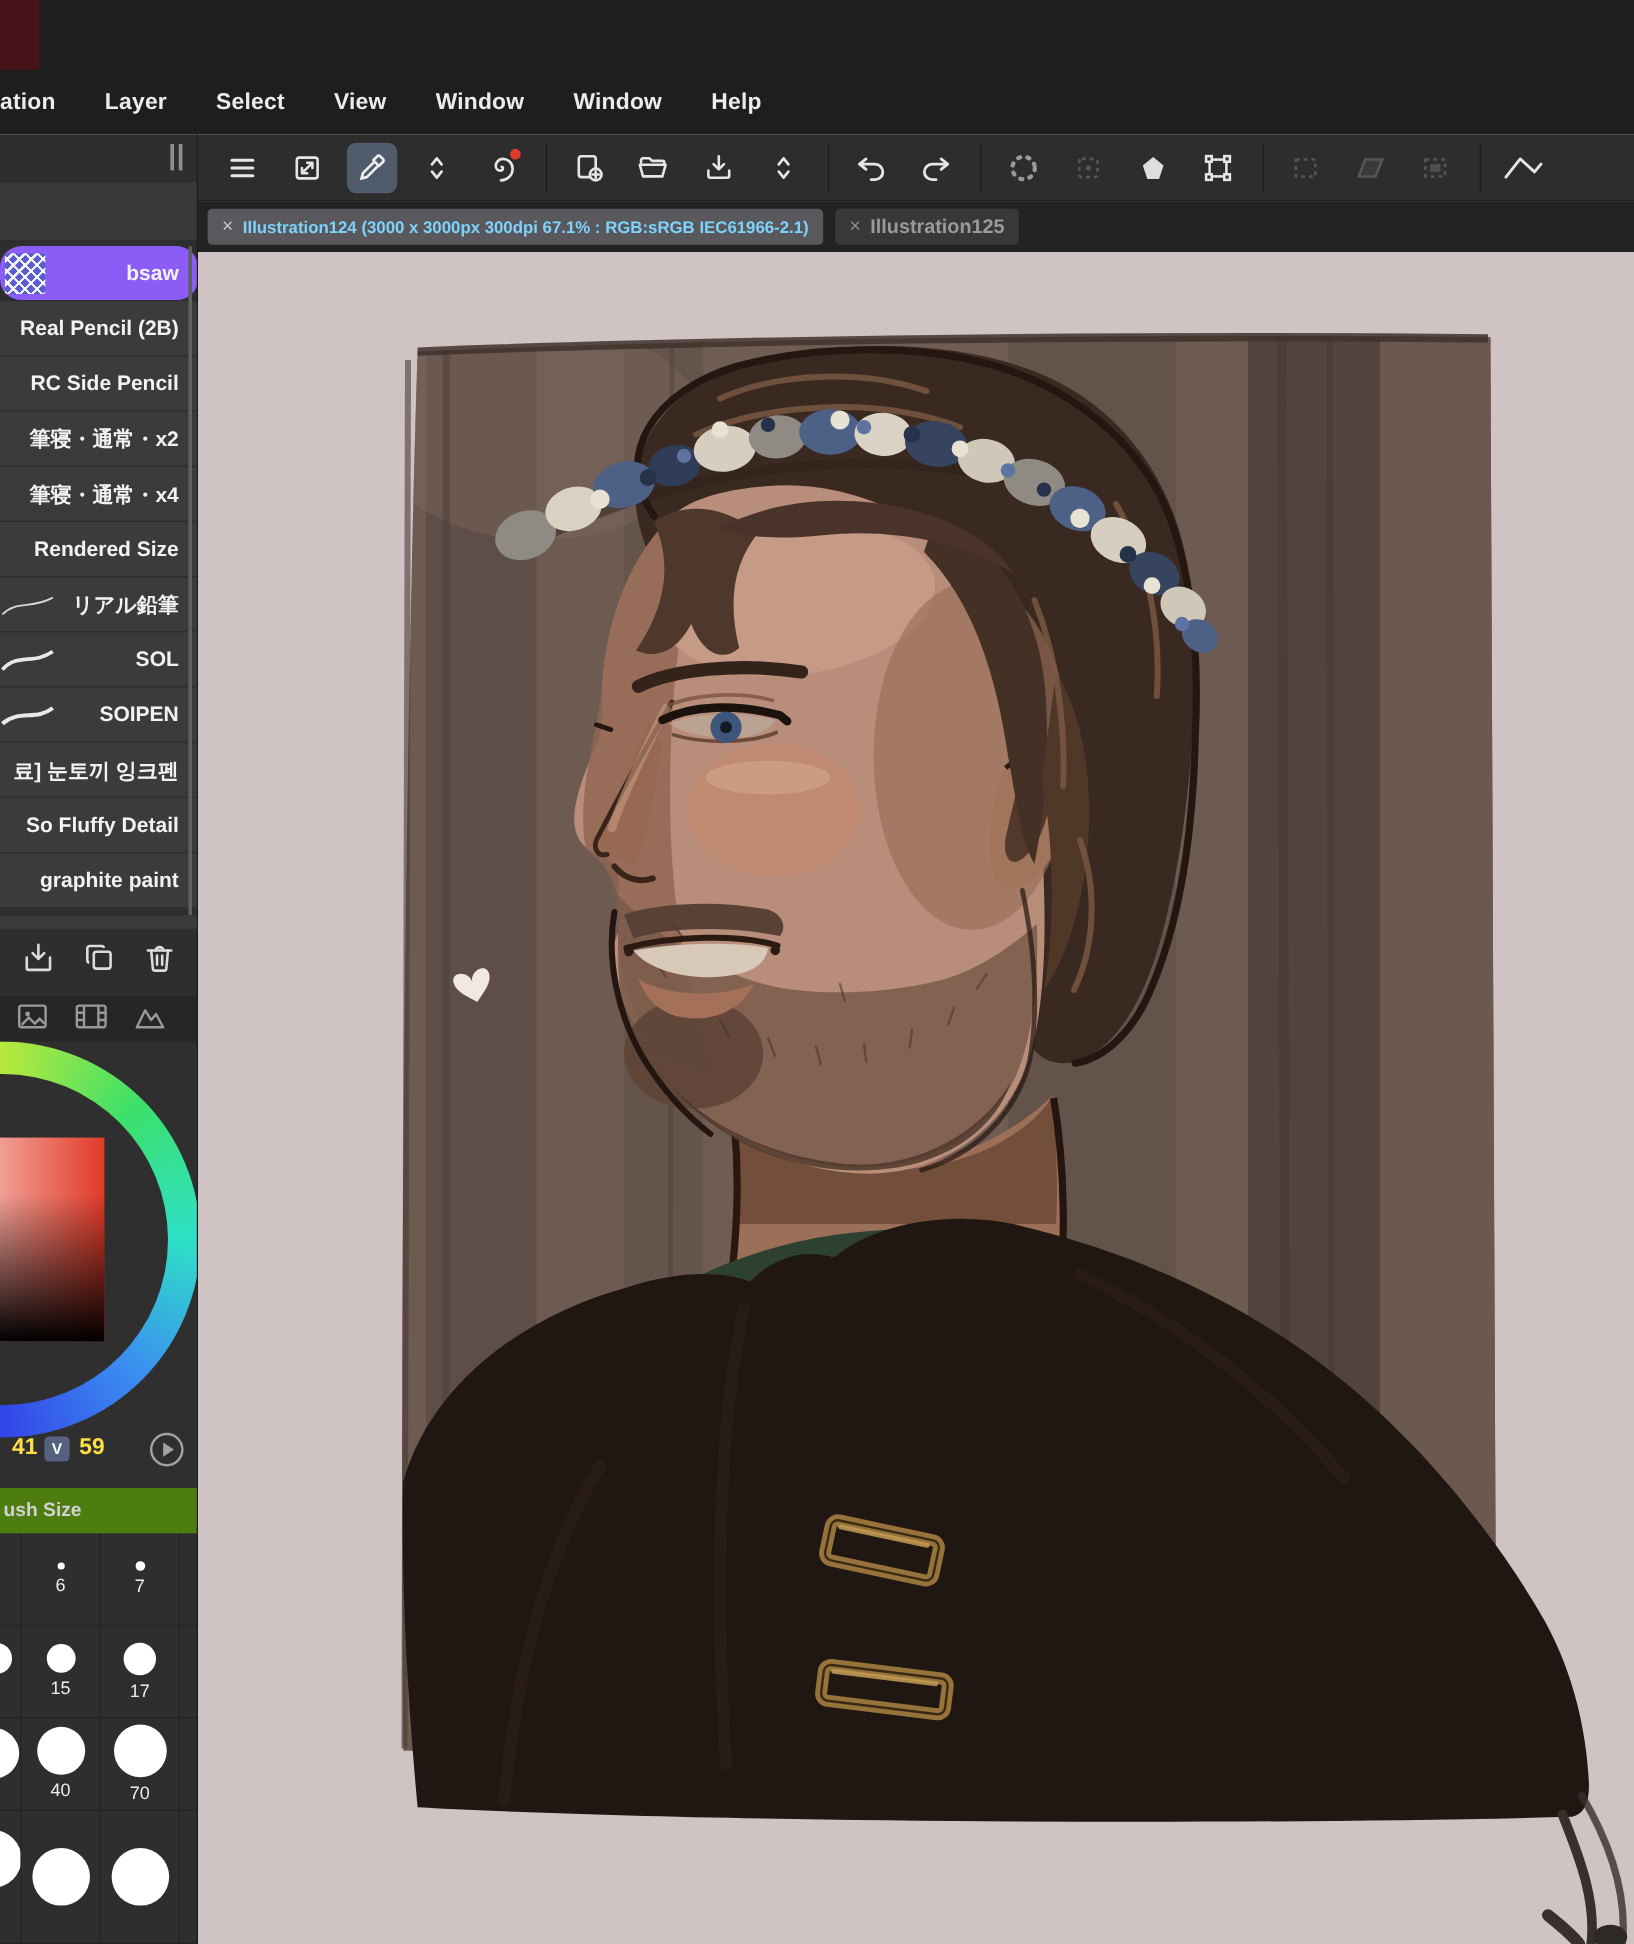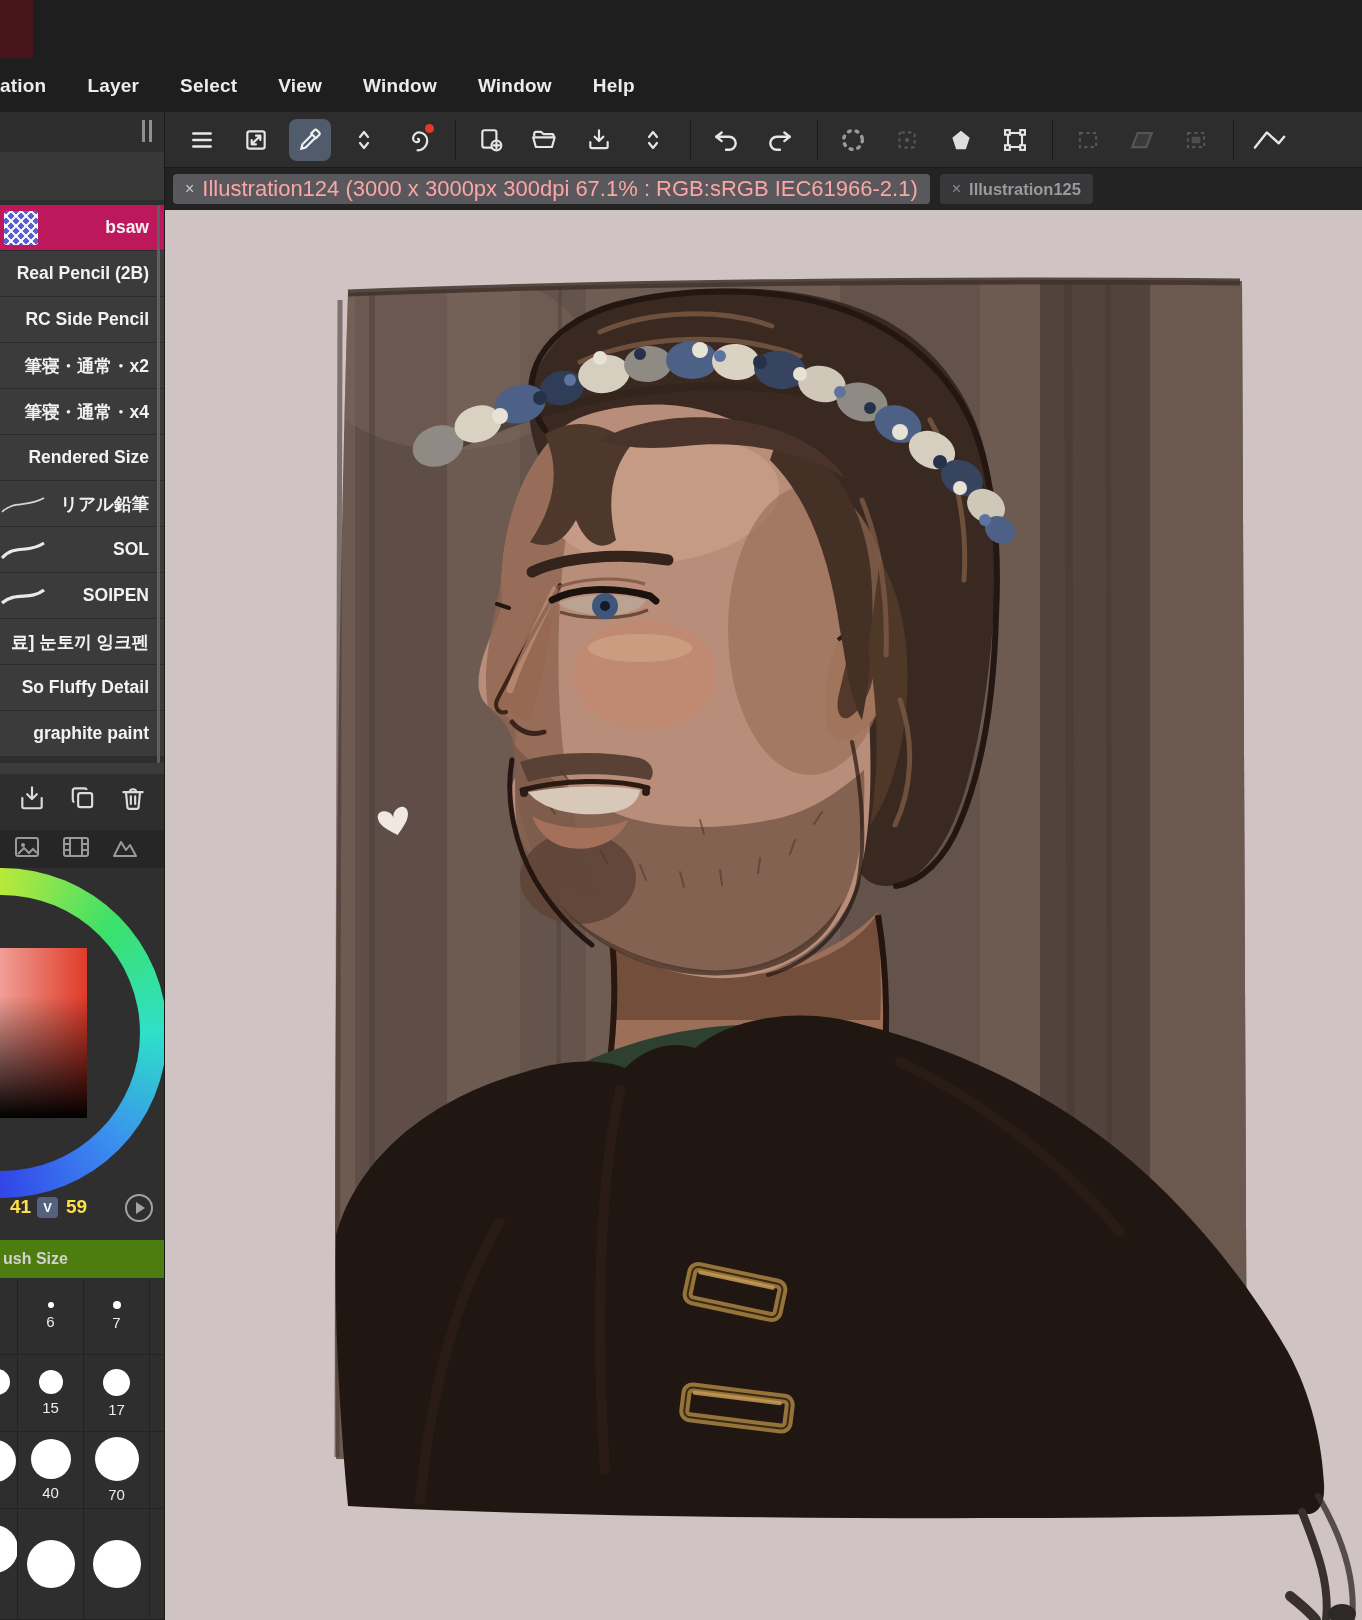--- a/index.html
+++ b/index.html
@@ -23,32 +23,32 @@
   .rel { position:relative; }
 
   
   .tabbar { position:absolute; left:165px; top:168px; width:1197px; height:42px; background:#232323; display:flex; align-items:center; padding-left:8px; gap:10px; }
   .tab { height:30px; display:flex; align-items:center; gap:8px; padding:0 12px; border-radius:4px; white-space:nowrap; }
   .tab.active { background:#59595d; }
   .tab.inactive { background:#38383b; }
   .tab .x { font-size:16px; line-height:1; }
   .tab.active .x { color:#c9c9c9; }
   .tab.inactive .x { color:#8f8f8f; }
-  .tab.active .lbl { color:#fca5a5; font-size:22px; font-weight:400; }
+  .tab.active .lbl { color:#7dd3fc; font-size:14px; font-weight:700; }
   .tab.inactive .lbl { color:#9a9a9a; font-size:16.5px; font-weight:700; }
 
   
   .sidebar { position:absolute; left:0; top:112px; width:165px; height:1508px; background:#2e2e2e; border-right:1px solid #1b1b1b; overflow:hidden; }
   .drag-handle { position:absolute; right:8px; top:8px; width:14px; height:22px; display:flex; gap:4px; }
   .drag-handle i { width:3px; height:22px; background:#8f8f8f; display:block; }
   .side-strip { position:absolute; left:0; top:40px; width:165px; height:48px; background:#383838; }
 
   .brush-list { position:absolute; left:0; top:93px; width:165px; }
   .brush-row { position:relative; height:46px; background:#3b3b3b; border-bottom:1px solid #2c2c2c; display:flex; align-items:center; justify-content:flex-end; padding-right:16px; }
-  .brush-row.selected { background:#be185d; }
+  .brush-row.selected { background:#8b5cf6;border-radius:18px; }
   .brush-row .bname { color:#f2f2f2; font-size:17.5px; font-weight:600; white-space:nowrap; }
   .brush-row .thumb { position:absolute; left:0; top:9px; }
   .bsaw-swatch { position:absolute; left:4px; top:6px; width:34px; height:34px; border-radius:3px;
     background:
       repeating-linear-gradient(45deg, rgba(255,255,255,.9) 0 2px, rgba(255,255,255,0) 2px 7px),
       repeating-linear-gradient(-45deg, rgba(255,255,255,.9) 0 2px, rgba(255,255,255,0) 2px 7px),
       #5a5fd0; }
   .list-scrollbar { position:absolute; right:4px; top:93px; width:3px; height:558px; background:#606060; border-radius:2px; }
   .list-tail { position:absolute; left:0; top:651px; width:165px; height:11px; background:#3b3b3b; }
 

